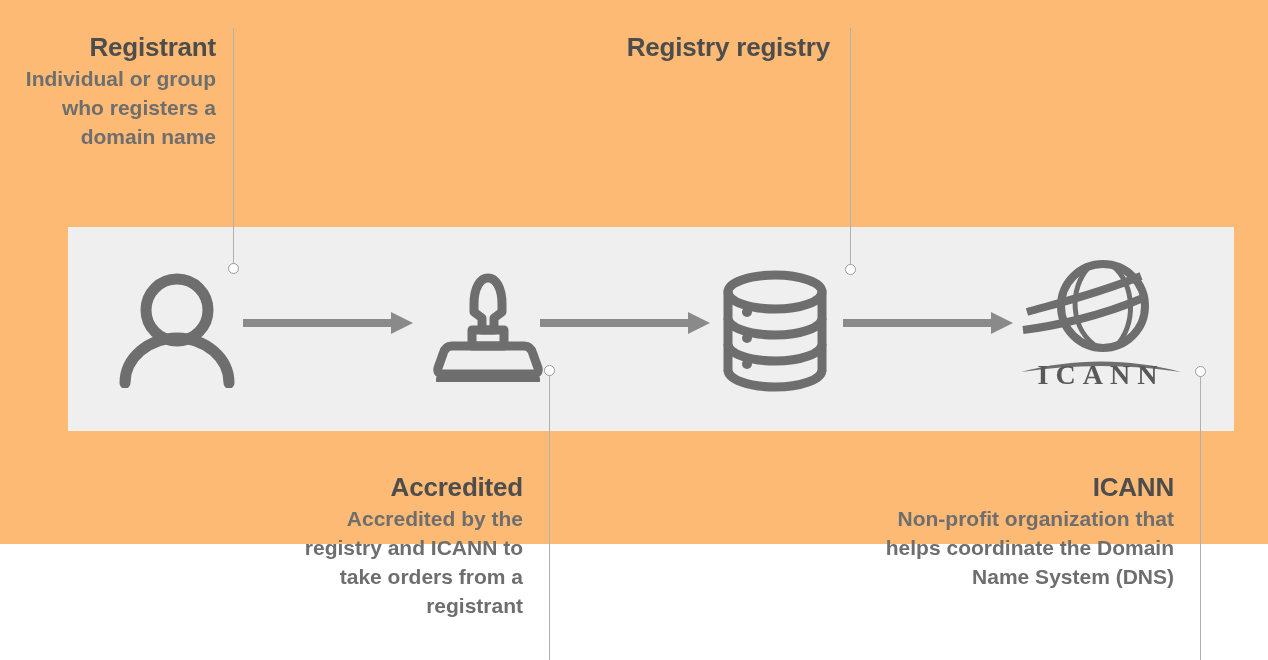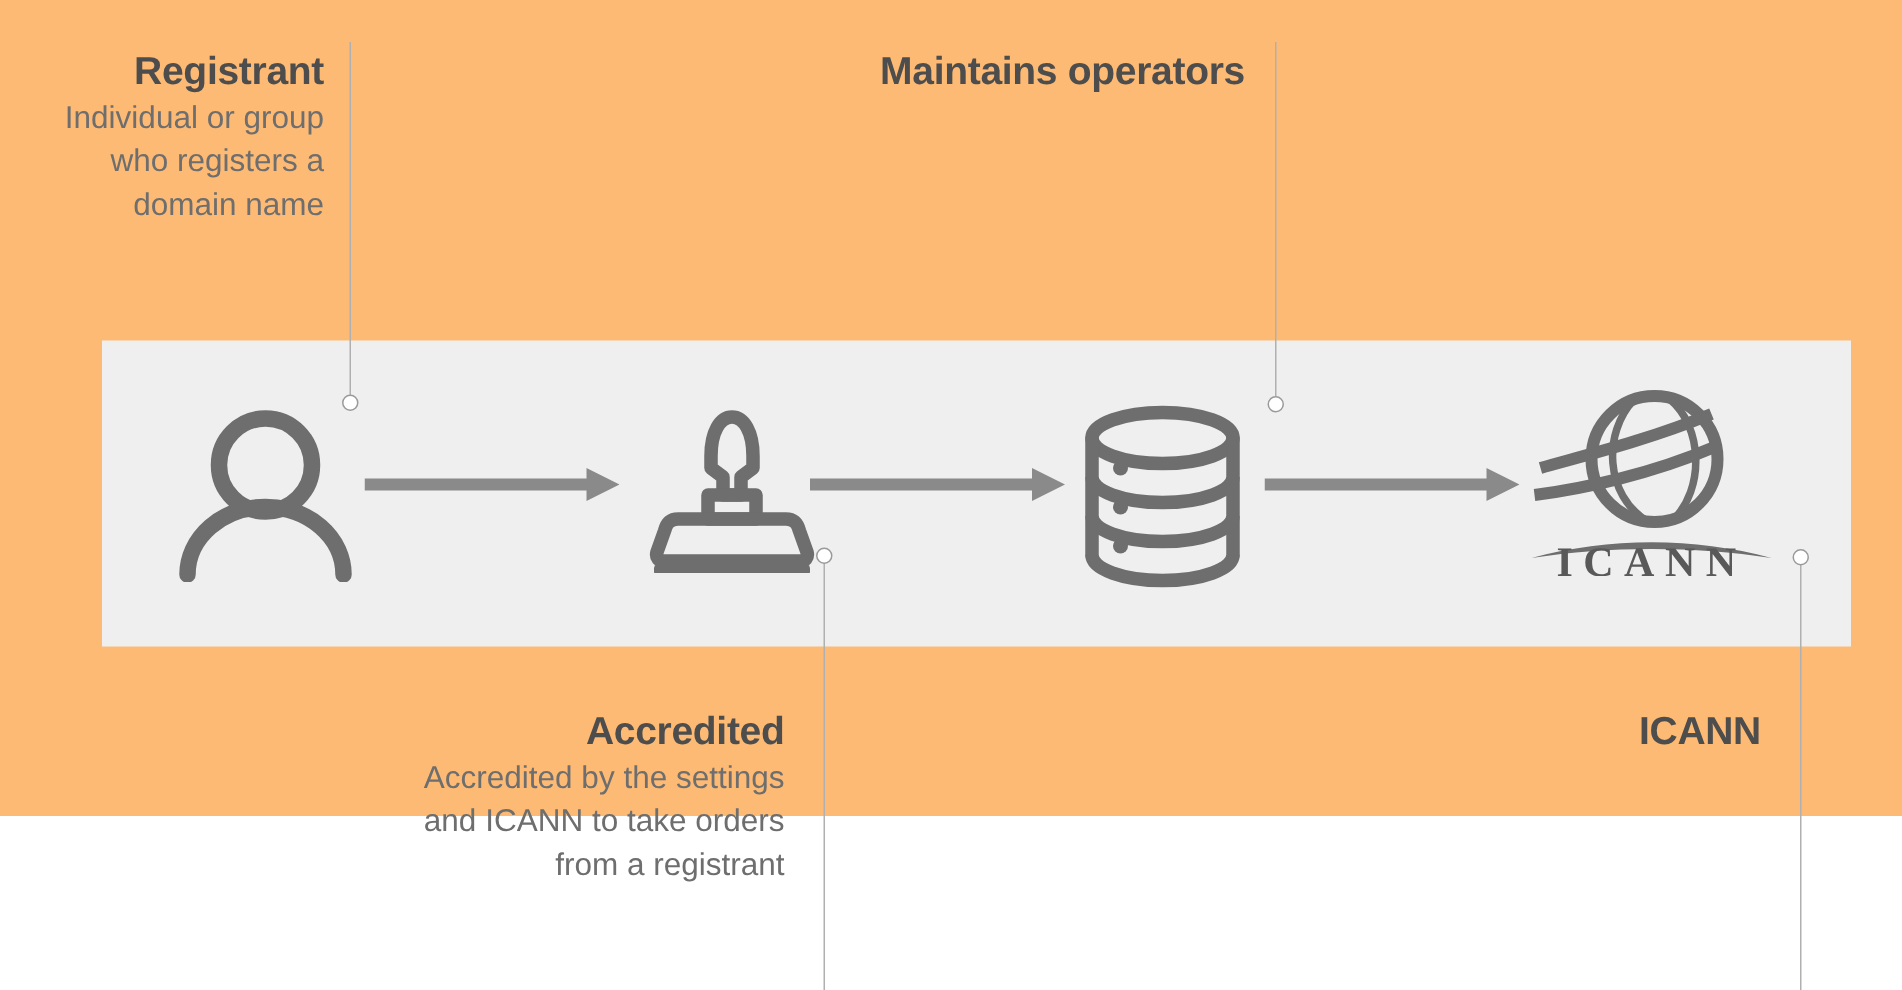--- a/index.html
+++ b/index.html
@@ -54,21 +54,21 @@
   .label-title {
     font-size: 26px;
     font-weight: bold;
     color: #4d4d4d;
     line-height: 34px;
     letter-spacing: -0.2px;
     white-space: nowrap;
   }
   .label-desc {
     font-size: 21px;
-    font-weight: normal;
+    font-weight: bold;
     color: #6e6e6e;
     line-height: 29px;
   }
 
   
   .arrow {
     position: absolute;
     height: 22px;
   }
   .arrow svg { display: block; }
@@ -97,30 +97,31 @@
 
   <div class="conn-line" style="left:1200px; top:373px; height:287px;"></div>
   <div class="conn-dot" style="left:1195px; top:366px;"></div>
 
   <div class="label-block" style="left:20px; top:30px; width:196px;">
     <div class="label-title">Registrant</div>
     <div class="label-desc">Individual or group who registers a domain name</div>
   </div>
 
   <div class="label-block" style="left:500px; top:30px; width:330px;">
-    <div class="label-title">Maintains operators</div>
+    <div class="label-title">Registry registry</div>
   </div>
 
   <div class="label-block" style="left:275px; top:470px; width:248px;">
     <div class="label-title">Accredited</div>
-    <div class="label-desc">Accredited by the settings and ICANN to take orders from a registrant</div>
+    <div class="label-desc">Accredited by the registry and ICANN to take orders from a registrant</div>
   </div>
 
   <div class="label-block" style="left:884px; top:470px; width:290px;">
     <div class="label-title">ICANN</div>
+    <div class="label-desc">Non-profit organization that helps coordinate the Domain Name System (DNS)</div>
   </div>
 
   <div class="icon" style="left:115px; top:272px;">
     <svg width="124" height="116" viewBox="0 0 124 116" fill="none">
       <circle cx="62" cy="38" r="31" stroke="#6e6e6e" stroke-width="11"></circle>
       <path d="M10 111 A52 45 0 0 1 114 111" stroke="#6e6e6e" stroke-width="11" stroke-linecap="round" fill="none"></path>
     </svg>
   </div>
 
   <div class="icon" style="left:430px; top:272px;">

